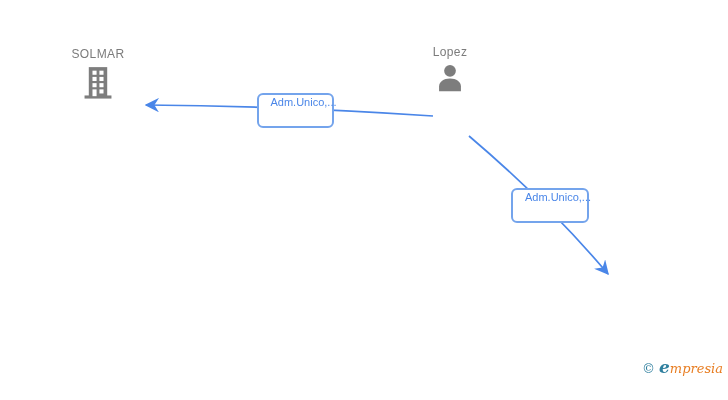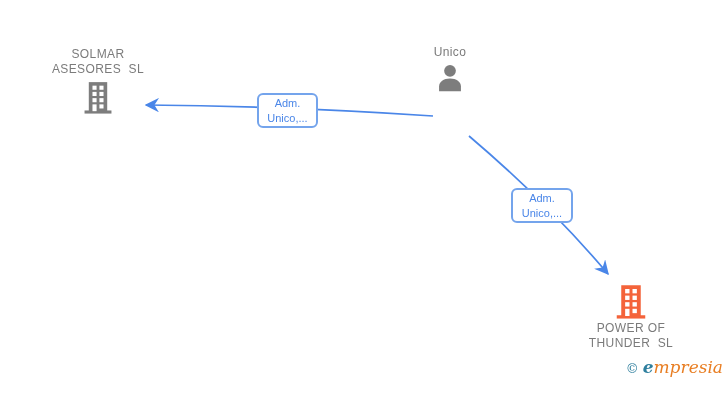--- a/index.html
+++ b/index.html
@@ -34,105 +34,84 @@
   #node-thunder .icon-wrap{width:36px;height:36px;margin-bottom:2px;}
 
   
   .edge-label{
     position:absolute;background:#ffffff;
     border:2px solid var(--edge-label-border);
     border-radius:6px;
     color:var(--edge-label-text);
     font-size:11px;line-height:15px;text-align:center;
     cursor:pointer;
-    display:flex;flex-direction:column;justify-content:center;
+    display:flex;flex-direction:row;justify-content:center;padding-left:16px;
   }
   #edge-label-1{left:257px;top:93px;width:57px;height:31px;}
   #edge-label-2{left:511px;top:188px;width:58px;height:31px;}
 
   
   .watermark{
     position:absolute;right:5px;bottom:3px;
     font-family:"DejaVu Serif", serif;
     font-style:italic;
     white-space:nowrap;
     cursor:pointer;
   }
   .watermark .copy{color:var(--watermark-teal);font-size:13px;font-style:normal;margin-right:4px;}
   .watermark .brand-e{color:var(--watermark-teal);font-size:17px;font-weight:bold;}
-  .watermark .brand-rest{color:var(--watermark-orange);font-size:17px;}
+  .watermark .brand-rest{color:var(--watermark-orange);font-size:13px;}
 </style>
 </head>
 <body>
 
 <div class="canvas">
 
   <svg class="edges" xmlns="http://www.w3.org/2000/svg">
     <defs>
       <marker id="arrowhead" viewBox="0 0 10 10" refX="9" refY="5" markerWidth="8.5" markerHeight="8.5" orient="auto">
         <path d="M0,0 L10,5 L0,10 L3.2,5 Z"></path>
       </marker>
     </defs>
     <path class="edge" d="M433,116 Q285,106 146,105" marker-end="url(#arrowhead)"></path>
     <path class="edge" d="M469,136 Q549,204 608,274" marker-end="url(#arrowhead)"></path>
   </svg>
 
   <div class="node" id="node-solmar">
     <div class="node-label">
       <div>SOLMAR</div>
-      <div>ASESORES  SL</div>
     </div>
     <span class="icon-wrap icon-gray">
       <svg viewBox="0 0 24 24" width="34" height="34">
         <rect x="5.5" y="1.5" width="13" height="20.5" fill="currentColor"></rect>
         <rect x="2.5" y="21.5" width="19" height="2.2" fill="currentColor"></rect>
         <rect x="8.1" y="4.0" width="2.9" height="2.9" fill="#ffffff"></rect>
         <rect x="13.0" y="4.0" width="2.9" height="2.9" fill="#ffffff"></rect>
         <rect x="8.1" y="8.4" width="2.9" height="2.9" fill="#ffffff"></rect>
         <rect x="13.0" y="8.4" width="2.9" height="2.9" fill="#ffffff"></rect>
         <rect x="8.1" y="12.8" width="2.9" height="2.9" fill="#ffffff"></rect>
         <rect x="13.0" y="12.8" width="2.9" height="2.9" fill="#ffffff"></rect>
         <rect x="8.1" y="17.2" width="2.9" height="4.8" fill="#ffffff"></rect>
         <rect x="13.0" y="17.2" width="2.9" height="2.9" fill="#ffffff"></rect>
       </svg>
     </span>
   </div>
 
   <div class="node" id="node-martin">
     <div class="node-label">
-      <div>Unico</div>
+      <div>Lopez</div>
     </div>
     <span class="icon-wrap icon-gray">
       <svg viewBox="0 0 24 24" width="32" height="32">
         <circle cx="12" cy="6.6" r="4.4" fill="currentColor"></circle>
         <path d="M12 12.4c-4.8 0-8.2 2.5-8.2 6V22h16.4v-3.6c0-3.5-3.4-6-8.2-6z" fill="currentColor"></path>
       </svg>
     </span>
   </div>
 
-  <div class="node" id="node-thunder">
-    <span class="icon-wrap icon-orange">
-      <svg viewBox="0 0 24 24" width="36" height="36">
-        <rect x="5.5" y="1.5" width="13" height="20.5" fill="currentColor"></rect>
-        <rect x="2.5" y="21.5" width="19" height="2.2" fill="currentColor"></rect>
-        <rect x="8.1" y="4.0" width="2.9" height="2.9" fill="#ffffff"></rect>
-        <rect x="13.0" y="4.0" width="2.9" height="2.9" fill="#ffffff"></rect>
-        <rect x="8.1" y="8.4" width="2.9" height="2.9" fill="#ffffff"></rect>
-        <rect x="13.0" y="8.4" width="2.9" height="2.9" fill="#ffffff"></rect>
-        <rect x="8.1" y="12.8" width="2.9" height="2.9" fill="#ffffff"></rect>
-        <rect x="13.0" y="12.8" width="2.9" height="2.9" fill="#ffffff"></rect>
-        <rect x="8.1" y="17.2" width="2.9" height="4.8" fill="#ffffff"></rect>
-        <rect x="13.0" y="17.2" width="2.9" height="2.9" fill="#ffffff"></rect>
-      </svg>
-    </span>
-    <div class="node-label">
-      <div>POWER OF</div>
-      <div>THUNDER  SL</div>
-    </div>
-  </div>
 
   <div class="edge-label" id="edge-label-1">
     <div>Adm.</div>
     <div>Unico,...</div>
   </div>
   <div class="edge-label" id="edge-label-2">
     <div>Adm.</div>
     <div>Unico,...</div>
   </div>
 

